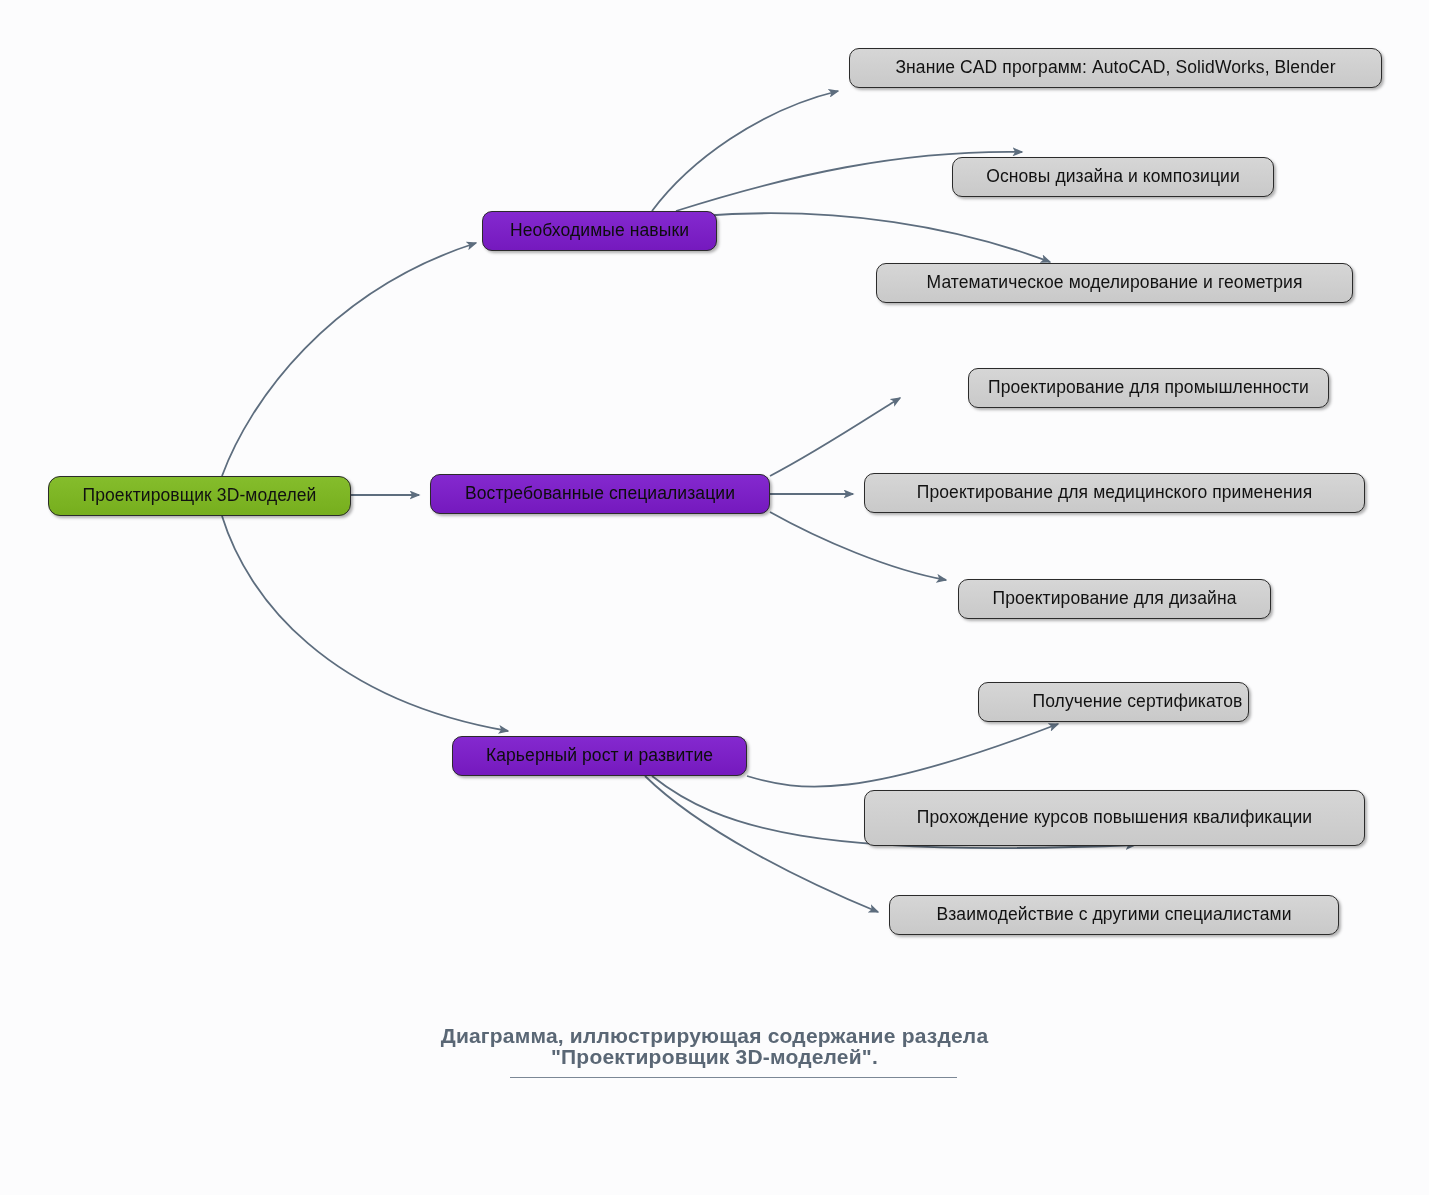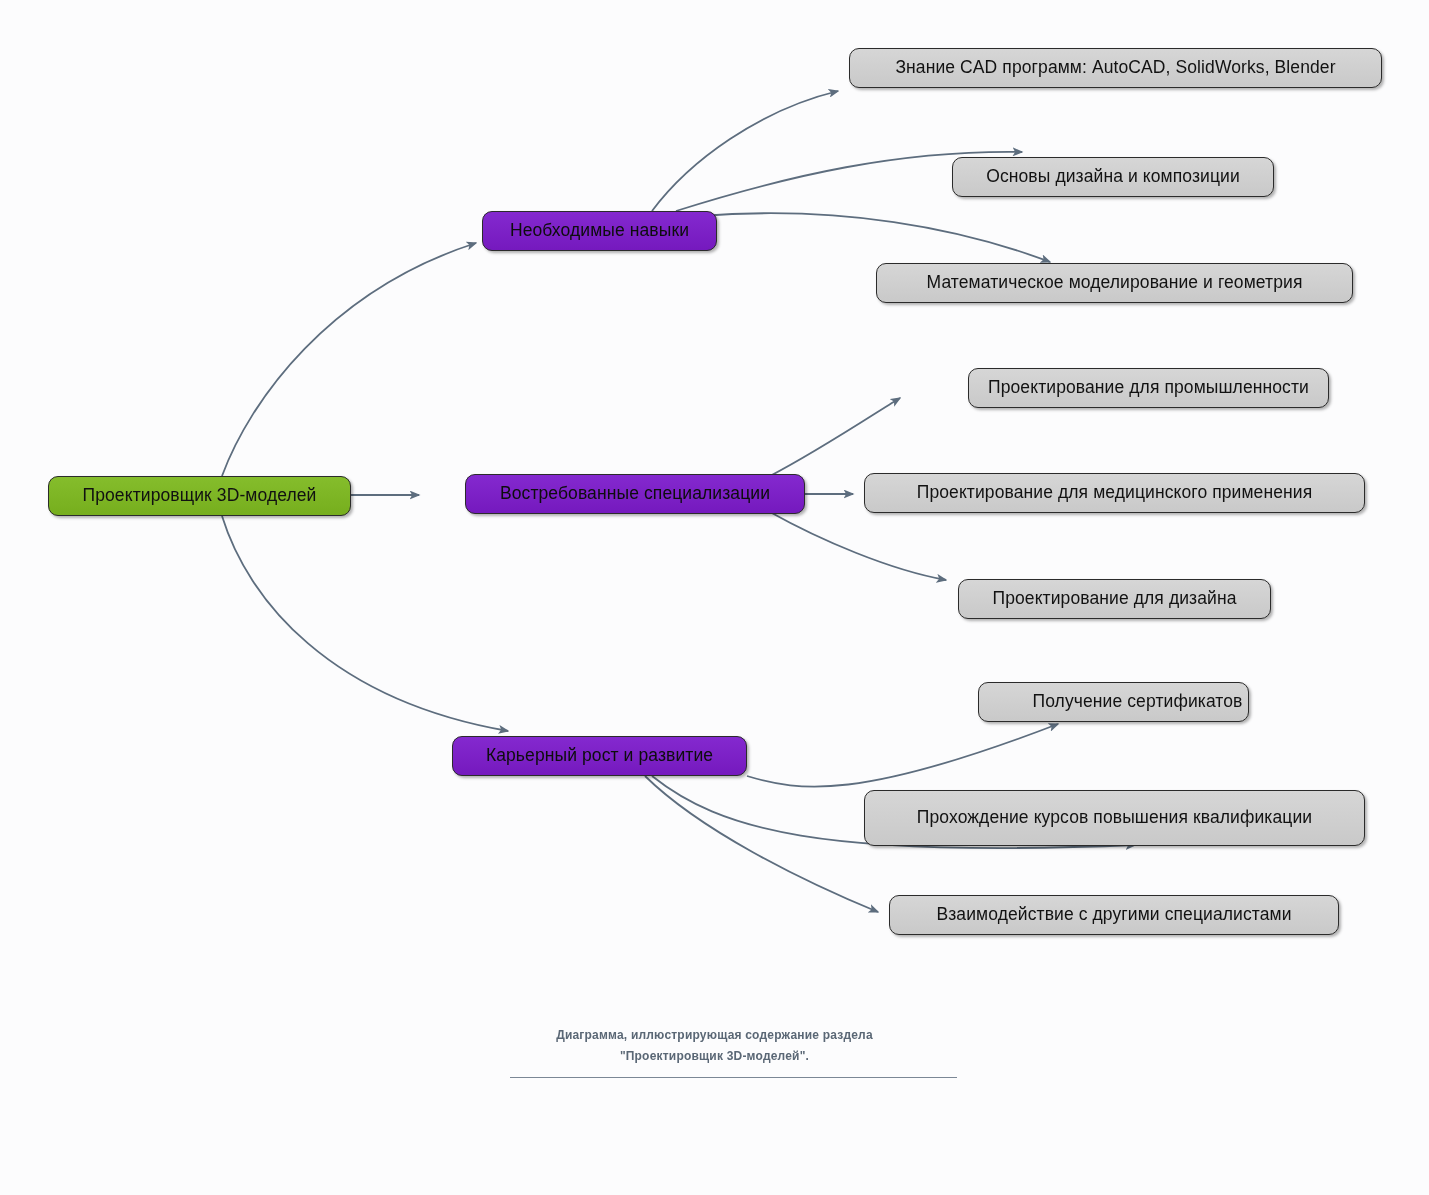--- a/index.html
+++ b/index.html
@@ -36,39 +36,40 @@
     line-height: 1;
     color: #111111;
     white-space: nowrap;
     letter-spacing: 0.1px;
     box-shadow: 2px 2px 3px rgba(0,0,0,0.30);
     user-select: none;
   }
   .node-root {
     background: #7CB423;
     background-image: linear-gradient(#85bd2c, #76ae1d);
+    border-radius: 12px;
   }
   .node-branch {
     background: #7D21C8;
     background-image: linear-gradient(#8429cf, #7519be);
     color: #0d0d0d;
   }
   .node-leaf {
     background: #d0d0d0;
     background-image: linear-gradient(#d6d6d6, #c9c9c9);
     color: #121212;
   }
   .caption {
     position: absolute;
     left: 0;
     width: 1429px;
     text-align: center;
     color: #5a6775;
     font-weight: bold;
-    font-size: 12px;
+    font-size: 21px;
     line-height: 21px;
     letter-spacing: 0.2px;
   }
   .caption-line-2 { }
   .divider {
     position: absolute;
     height: 0;
     border-top: 1.5px solid #7b8795;
   }
   .footer {
@@ -107,21 +108,21 @@
         <path d="M 645 776 C 700 830, 800 880, 878 912" fill="none" stroke="#5d6d7e" stroke-width="1.8" marker-end="url(#arrowhead)"></path>
       </g>
   </svg>
 
   <div id="nodes-group">
       <div class="node node-root" style="left: 48px; top: 476px; width: 303px; height: 40px; background-color: rgb(124, 180, 35);">Проектировщик 3D-моделей</div>
       <div class="node node-branch" style="left: 482px; top: 211px; width: 235px; height: 40px; background-color: rgb(125, 33, 200);">Необходимые навыки</div>
       <div class="node node-leaf" style="left: 849px; top: 48px; width: 533px; height: 40px; background-color: rgb(208, 208, 208);">Знание CAD программ: AutoCAD, SolidWorks, Blender</div>
       <div class="node node-leaf" style="left: 952px; top: 157px; width: 322px; height: 40px; background-color: rgb(208, 208, 208);">Основы дизайна и композиции</div>
       <div class="node node-leaf" style="left: 876px; top: 263px; width: 477px; height: 40px; background-color: rgb(208, 208, 208);">Математическое моделирование и геометрия</div>
-      <div class="node node-branch" style="left: 430px; top: 474px; width: 340px; height: 40px; background-color: rgb(125, 33, 200); margin-left: 35px;">Востребованные специализации</div>
+      <div class="node node-branch" style="left: 430px; top: 474px; width: 340px; height: 40px; background-color: rgb(125, 33, 200);">Востребованные специализации</div>
       <div class="node node-leaf" style="left: 968px; top: 368px; width: 361px; height: 40px; background-color: rgb(208, 208, 208);">Проектирование для промышленности</div>
       <div class="node node-leaf" style="left: 864px; top: 473px; width: 501px; height: 40px; background-color: rgb(208, 208, 208);">Проектирование для медицинского применения</div>
       <div class="node node-leaf" style="left: 958px; top: 579px; width: 313px; height: 40px; background-color: rgb(208, 208, 208);">Проектирование для дизайна</div>
       <div class="node node-branch" style="left: 452px; top: 736px; width: 295px; height: 40px; background-color: rgb(125, 33, 200);">Карьерный рост и развитие</div>
       <div class="node node-leaf" style="left: 978px; top: 682px; width: 271px; height: 40px; background-color: rgb(208, 208, 208); padding-left: 48px;">Получение сертификатов</div>
       <div class="node node-leaf" style="left: 864px; top: 790px; width: 501px; height: 56px; background-color: rgb(208, 208, 208);">Прохождение курсов повышения квалификации</div>
       <div class="node node-leaf" style="left: 889px; top: 895px; width: 450px; height: 40px; background-color: rgb(208, 208, 208);">Взаимодействие с другими специалистами</div>
     </div>
 
   <div class="caption" style="top:1025px;">Диаграмма, иллюстрирующая содержание раздела</div>

